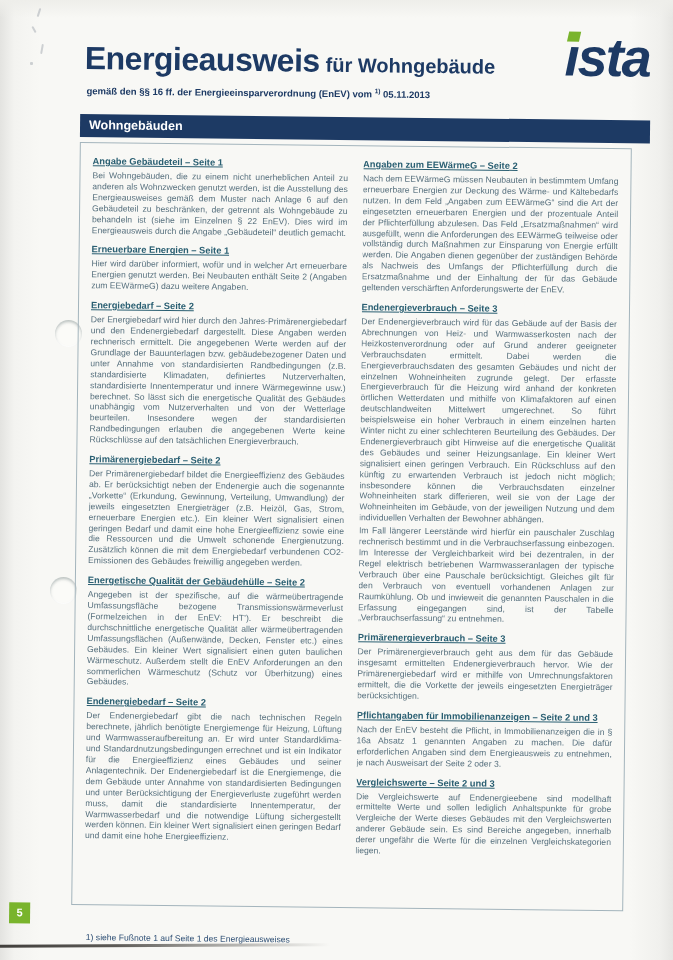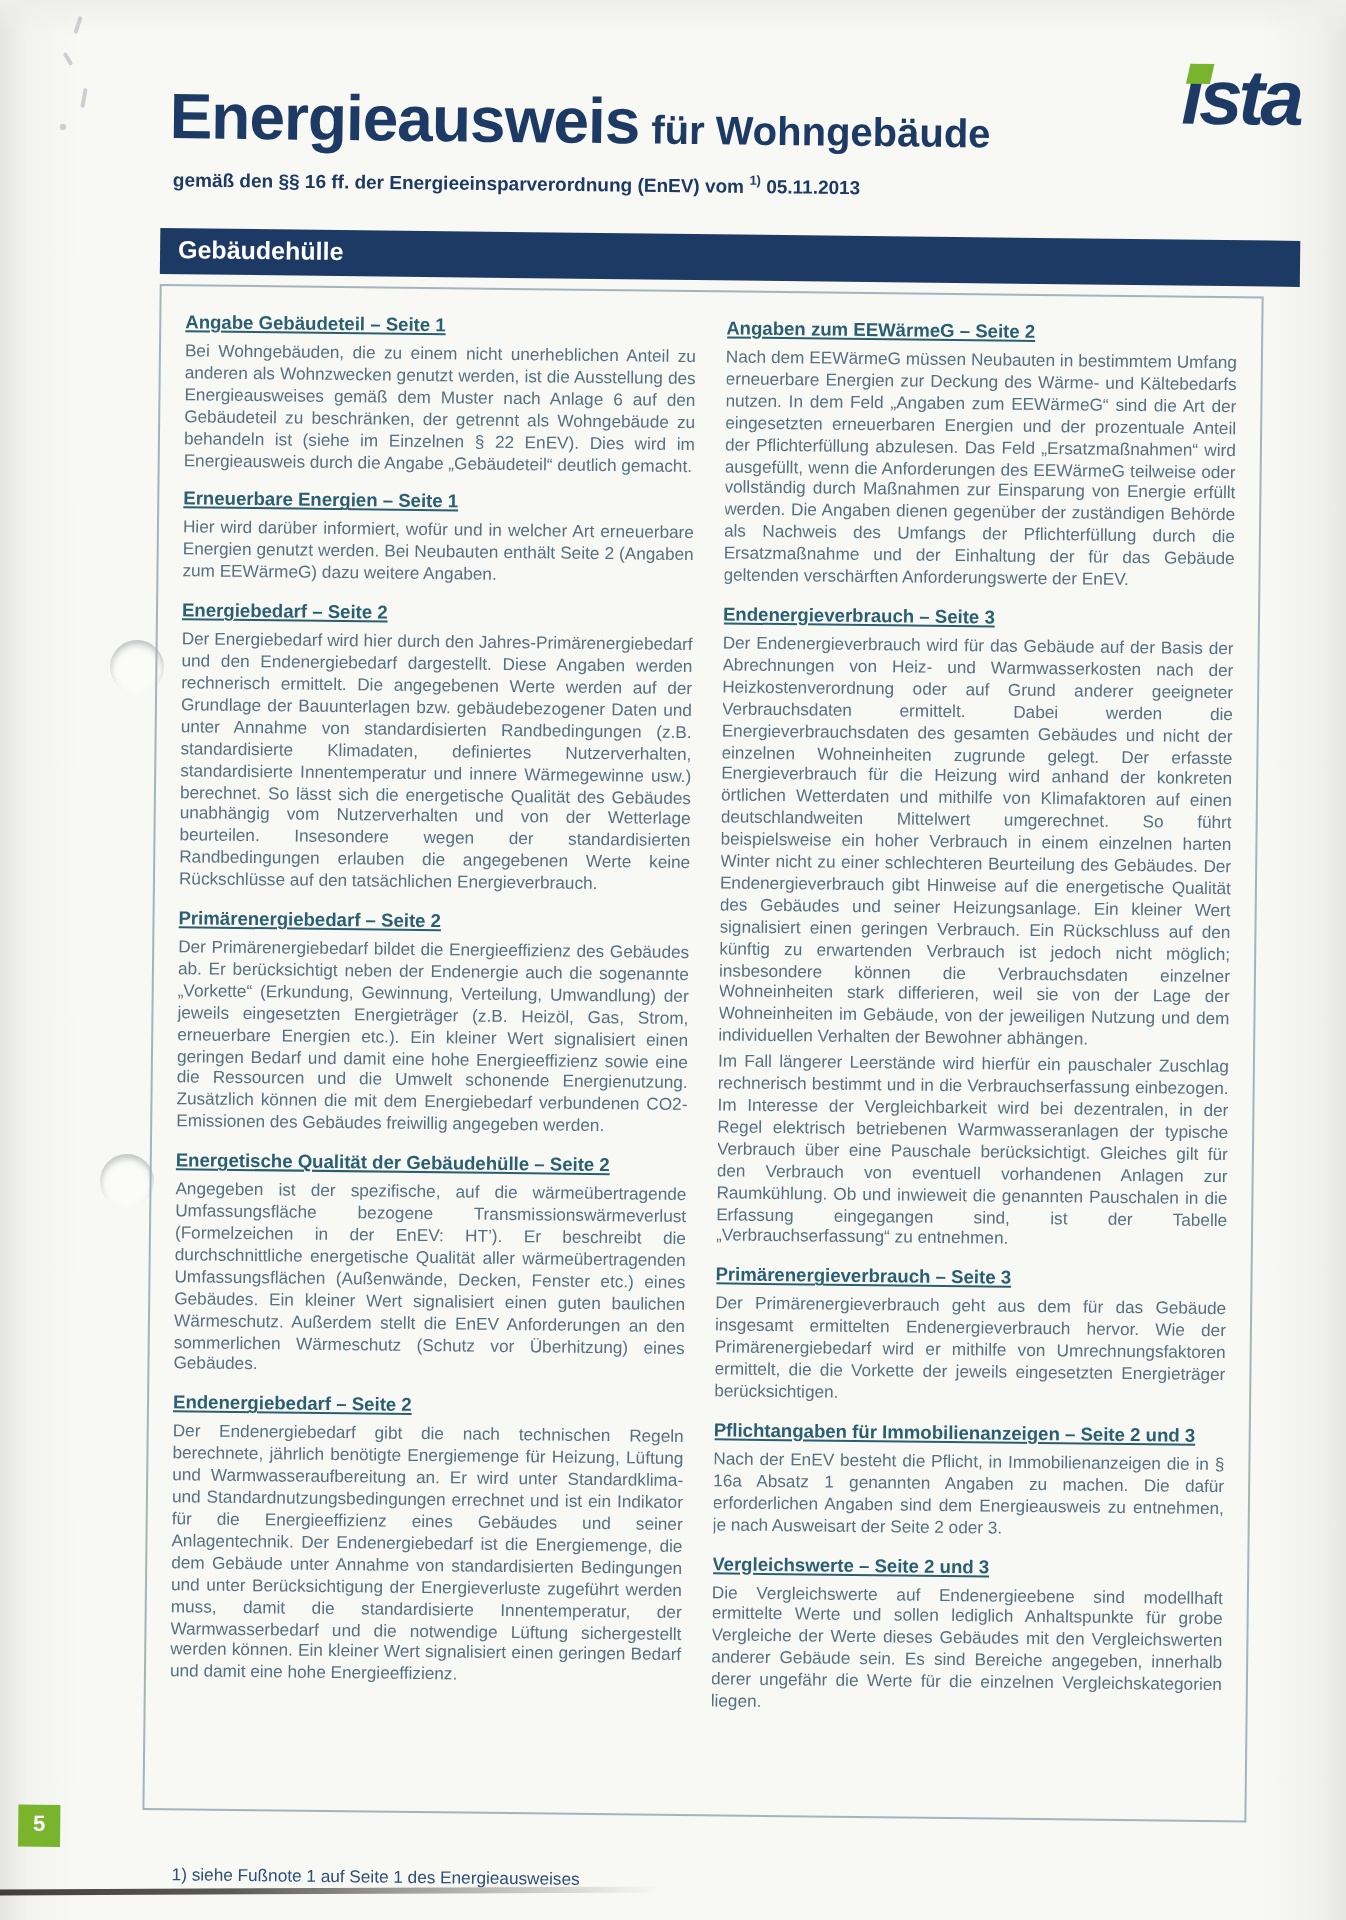--- a/index.html
+++ b/index.html
@@ -35,21 +35,21 @@
   }
   .title-sub { font-size: 20px; font-weight: bold; color: var(--navy); margin-left: 6px; }
   .subtitle {
     position: absolute; left: 86px; top: 84px;
     font-size: 9.5px; color: var(--navy); font-weight: bold;
   }
   .subtitle sup { font-size: 6.5px; }
   
   .logo {
     position: absolute; right: 24px; top: 24px;
-    font-size: 39px; font-weight: bold; font-style: italic;
+    font-size: 54px; font-weight: bold; font-style: italic;
     color: var(--navy); letter-spacing: -2px; line-height: 1;
   }
   .logo .idot {
     position: absolute; left: 3px; top: 2px;
     width: 12px; height: 10px; background: var(--green);
     transform: skewX(-12deg);
   }
   
   .banner {
     position: absolute; left: 80px; top: 114px; width: 570px; height: 23px;
@@ -131,21 +131,21 @@
     <span>gemäß den §§ 16 ff. der Energieeinsparverordnung (EnEV) vom</span>
     <sup>1)</sup>
     <span>05.11.2013</span>
   </div>
 
   <div class="logo">
     <span class="idot"></span><span>ısta</span>
   </div>
 
   <div class="banner">
-    <span>Gebäudehülle</span>
+    <span>Wohngebäuden</span>
   </div>
 
   <div class="box">
     <div class="col" id="col-left">
         <div class="section">
           <h3>Angabe Gebäudeteil – Seite 1</h3>
           <p>Bei Wohngebäuden, die zu einem nicht unerheblichen Anteil zu anderen als Wohnzwecken genutzt werden, ist die Ausstellung des Energieausweises gemäß dem Muster nach Anlage 6 auf den Gebäudeteil zu beschränken, der getrennt als Wohngebäude zu behandeln ist (siehe im Einzelnen § 22 EnEV). Dies wird im Energieausweis durch die Angabe „Gebäudeteil“ deutlich gemacht.</p>
         </div>
         <div class="section">
           <h3>Erneuerbare Energien – Seite 1</h3>

